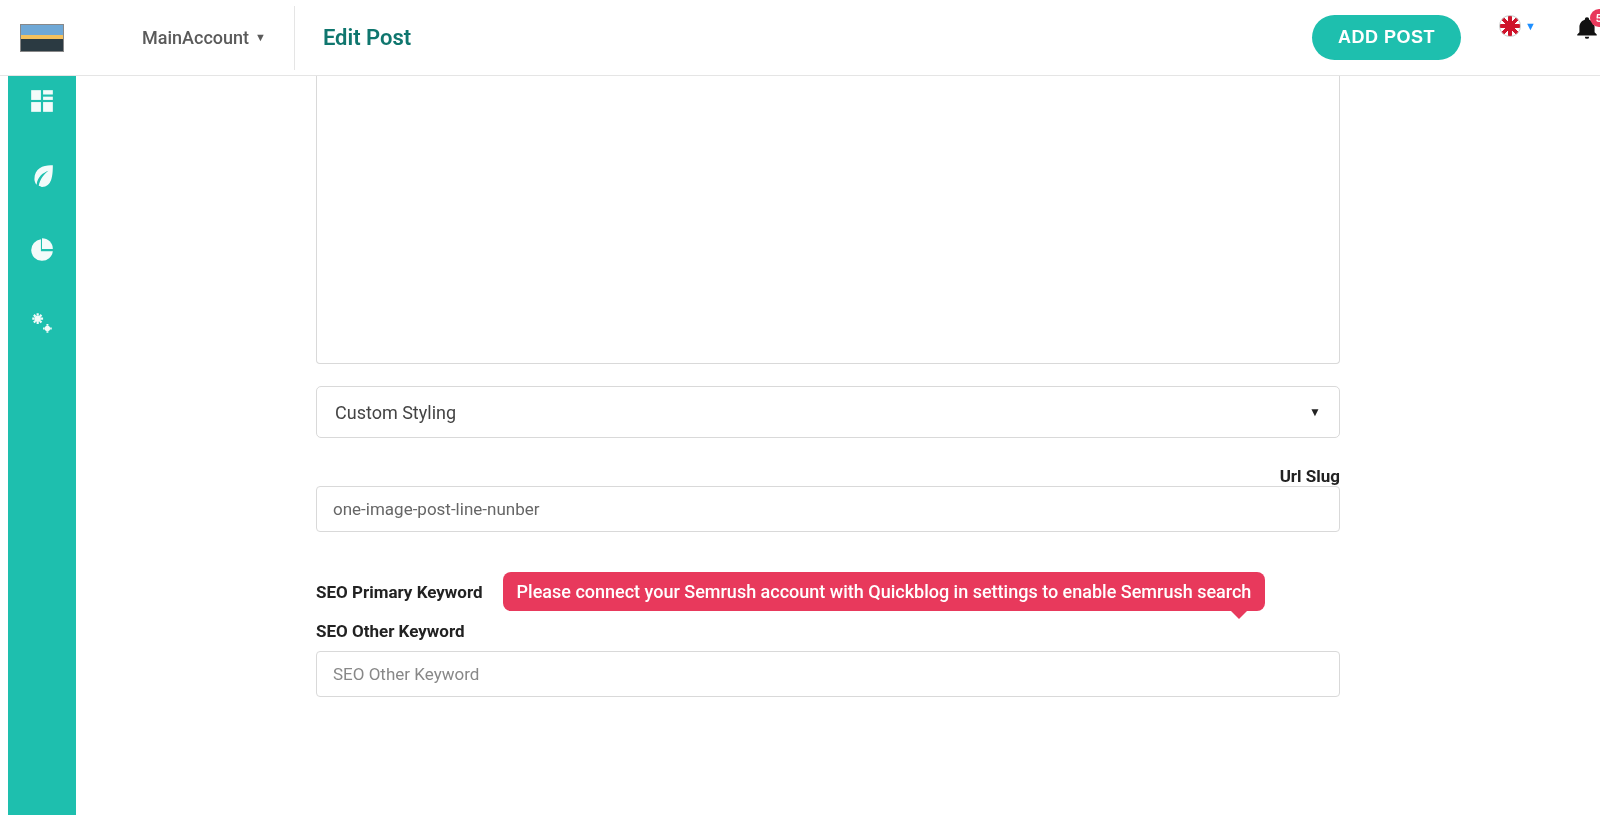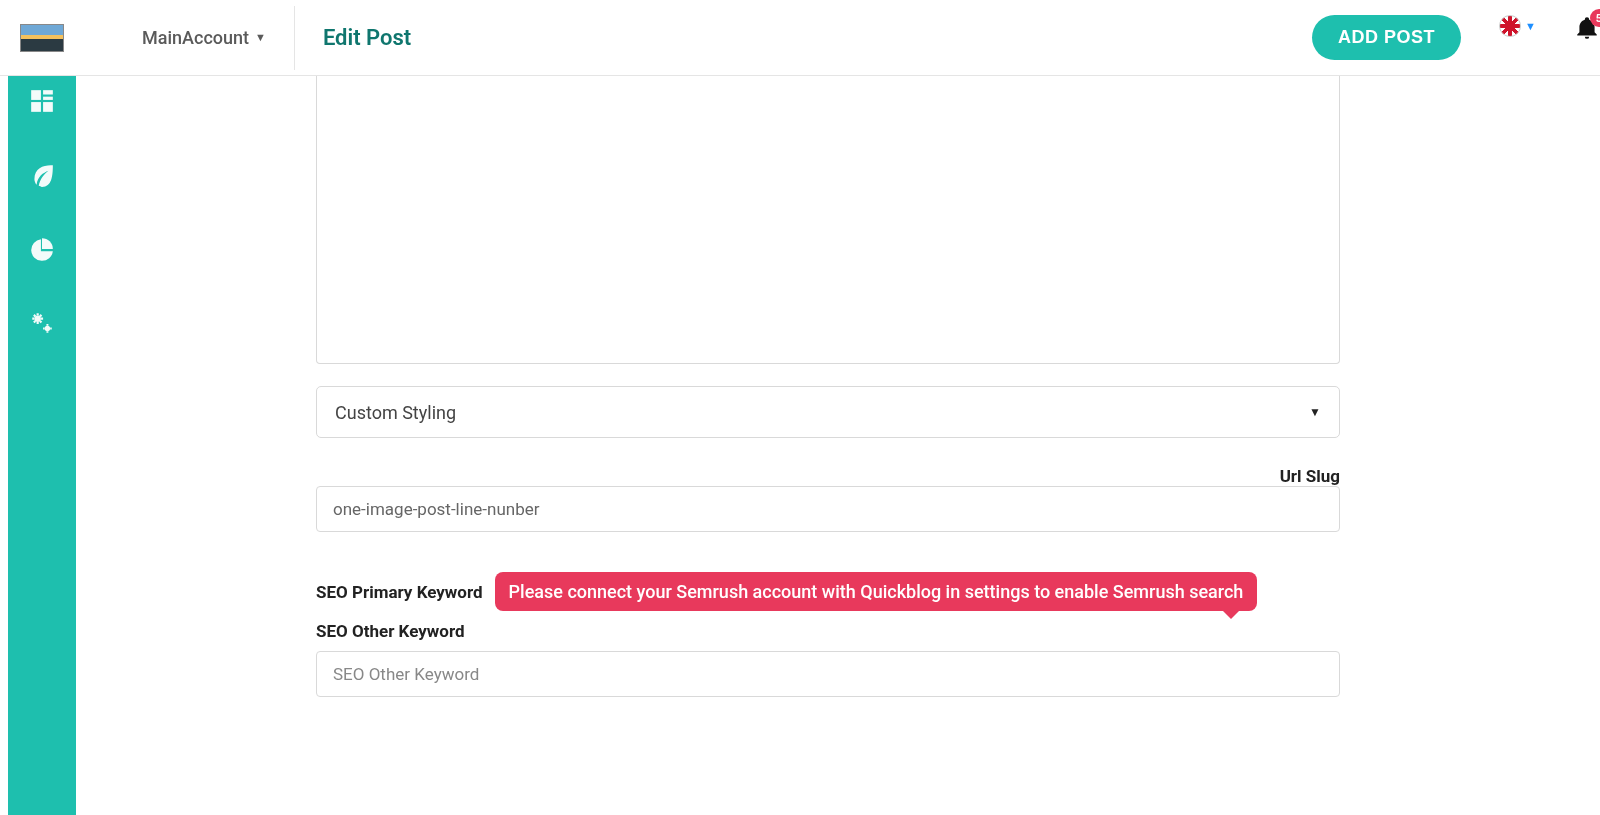--- a/index.html
+++ b/index.html
@@ -185,21 +185,21 @@
     color: #666;
     margin-bottom: 40px;
     background: #fff;
     font-family: inherit;
   }
   .text-input::placeholder { color: #888; }
 
   .seo-row {
     display: flex;
     align-items: center;
-    gap: 12px;
+    gap: 20px;
     margin-bottom: 10px;
     position: relative;
   }
   .seo-label {
     font-weight: 700;
     font-size: 17px;
     color: #222;
     white-space: nowrap;
   }
   .tooltip {

